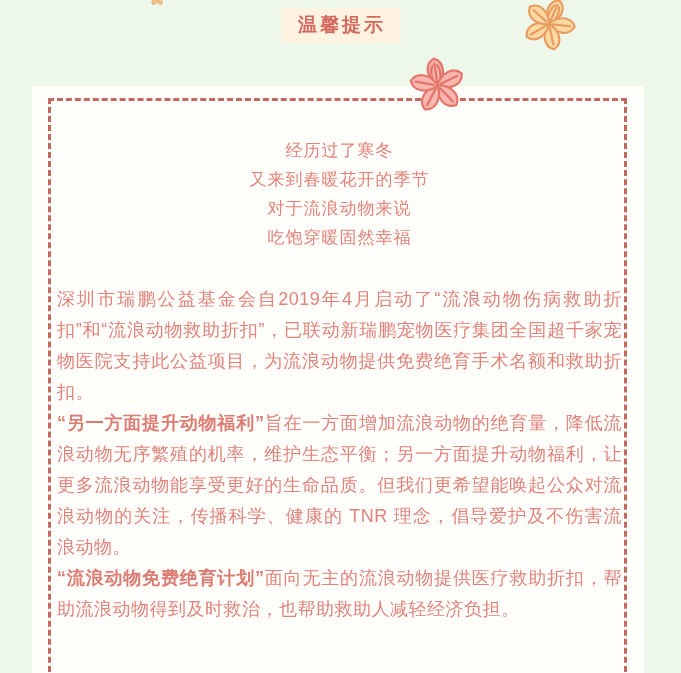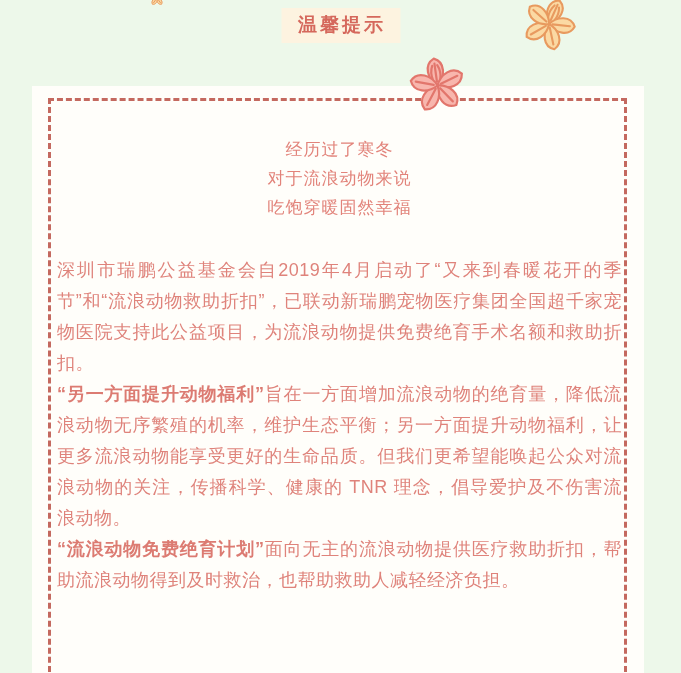--- a/index.html
+++ b/index.html
@@ -41,21 +41,20 @@
     position:relative;
     z-index:2;
     padding:50px 22px 0 25px;
   }
   .poem{
     text-align:center;
     color:#e2837a;
     font-size:17px;
     line-height:29px;
     letter-spacing:1px;
-    font-family:Liberation Mono, monospace;
   }
   .paragraphs{
     margin-top:32px;
     color:#df837b;
     font-size:18px;
     line-height:31px;
     letter-spacing:0.5px;
     text-align:justify;
   }
   .paragraphs p{margin:0;}
@@ -103,25 +102,26 @@
   <g style="fill:#fbd9a3;stroke:#e89a5f;stroke-width:3.5;stroke-linecap:round;">
     <use href="#flower-shape"></use>
   </g>
 </svg>
 
 <div class="card">
   <div class="card-border"></div>
   <div class="card-content">
     <div class="poem">
         <div>经历过了寒冬</div>
+        <div>又来到春暖花开的季节</div>
         <div>对于流浪动物来说</div>
         <div>吃饱穿暖固然幸福</div>
       </div>
     <div class="paragraphs">
-        <p><span>深圳市瑞鹏公益基金会自2019年4月启动了“又来到春暖花开的季节”和“流浪动物救助折扣”，已联动新瑞鹏宠物医疗集团全国超千家宠物医院支持此公益项目，为流浪动物提供免费绝育手术名额和救助折扣。</span></p>
+        <p><span>深圳市瑞鹏公益基金会自2019年4月启动了“流浪动物伤病救助折扣”和“流浪动物救助折扣”，已联动新瑞鹏宠物医疗集团全国超千家宠物医院支持此公益项目，为流浪动物提供免费绝育手术名额和救助折扣。</span></p>
         <p><span class="bold">“另一方面提升动物福利”</span><span>旨在一方面增加流浪动物的绝育量，降低流浪动物无序繁殖的机率，维护生态平衡；另一方面提升动物福利，让更多流浪动物能享受更好的生命品质。但我们更希望能唤起公众对流浪动物的关注，传播科学、健康的 TNR 理念，倡导爱护及不伤害流浪动物。</span></p>
         <p><span class="bold">“流浪动物免费绝育计划”</span><span>面向无主的流浪动物提供医疗救助折扣，帮助流浪动物得到及时救治，也帮助救助人减轻经济负担。</span></p>
       </div>
   </div>
 </div>
 
 <svg class="flower flower-card-top" viewBox="0 0 100 100">
   <g style="fill:#f8b6ad;stroke:#e2766c;stroke-width:3.5;stroke-linecap:round;">
     <use href="#flower-shape"></use>
   </g>

